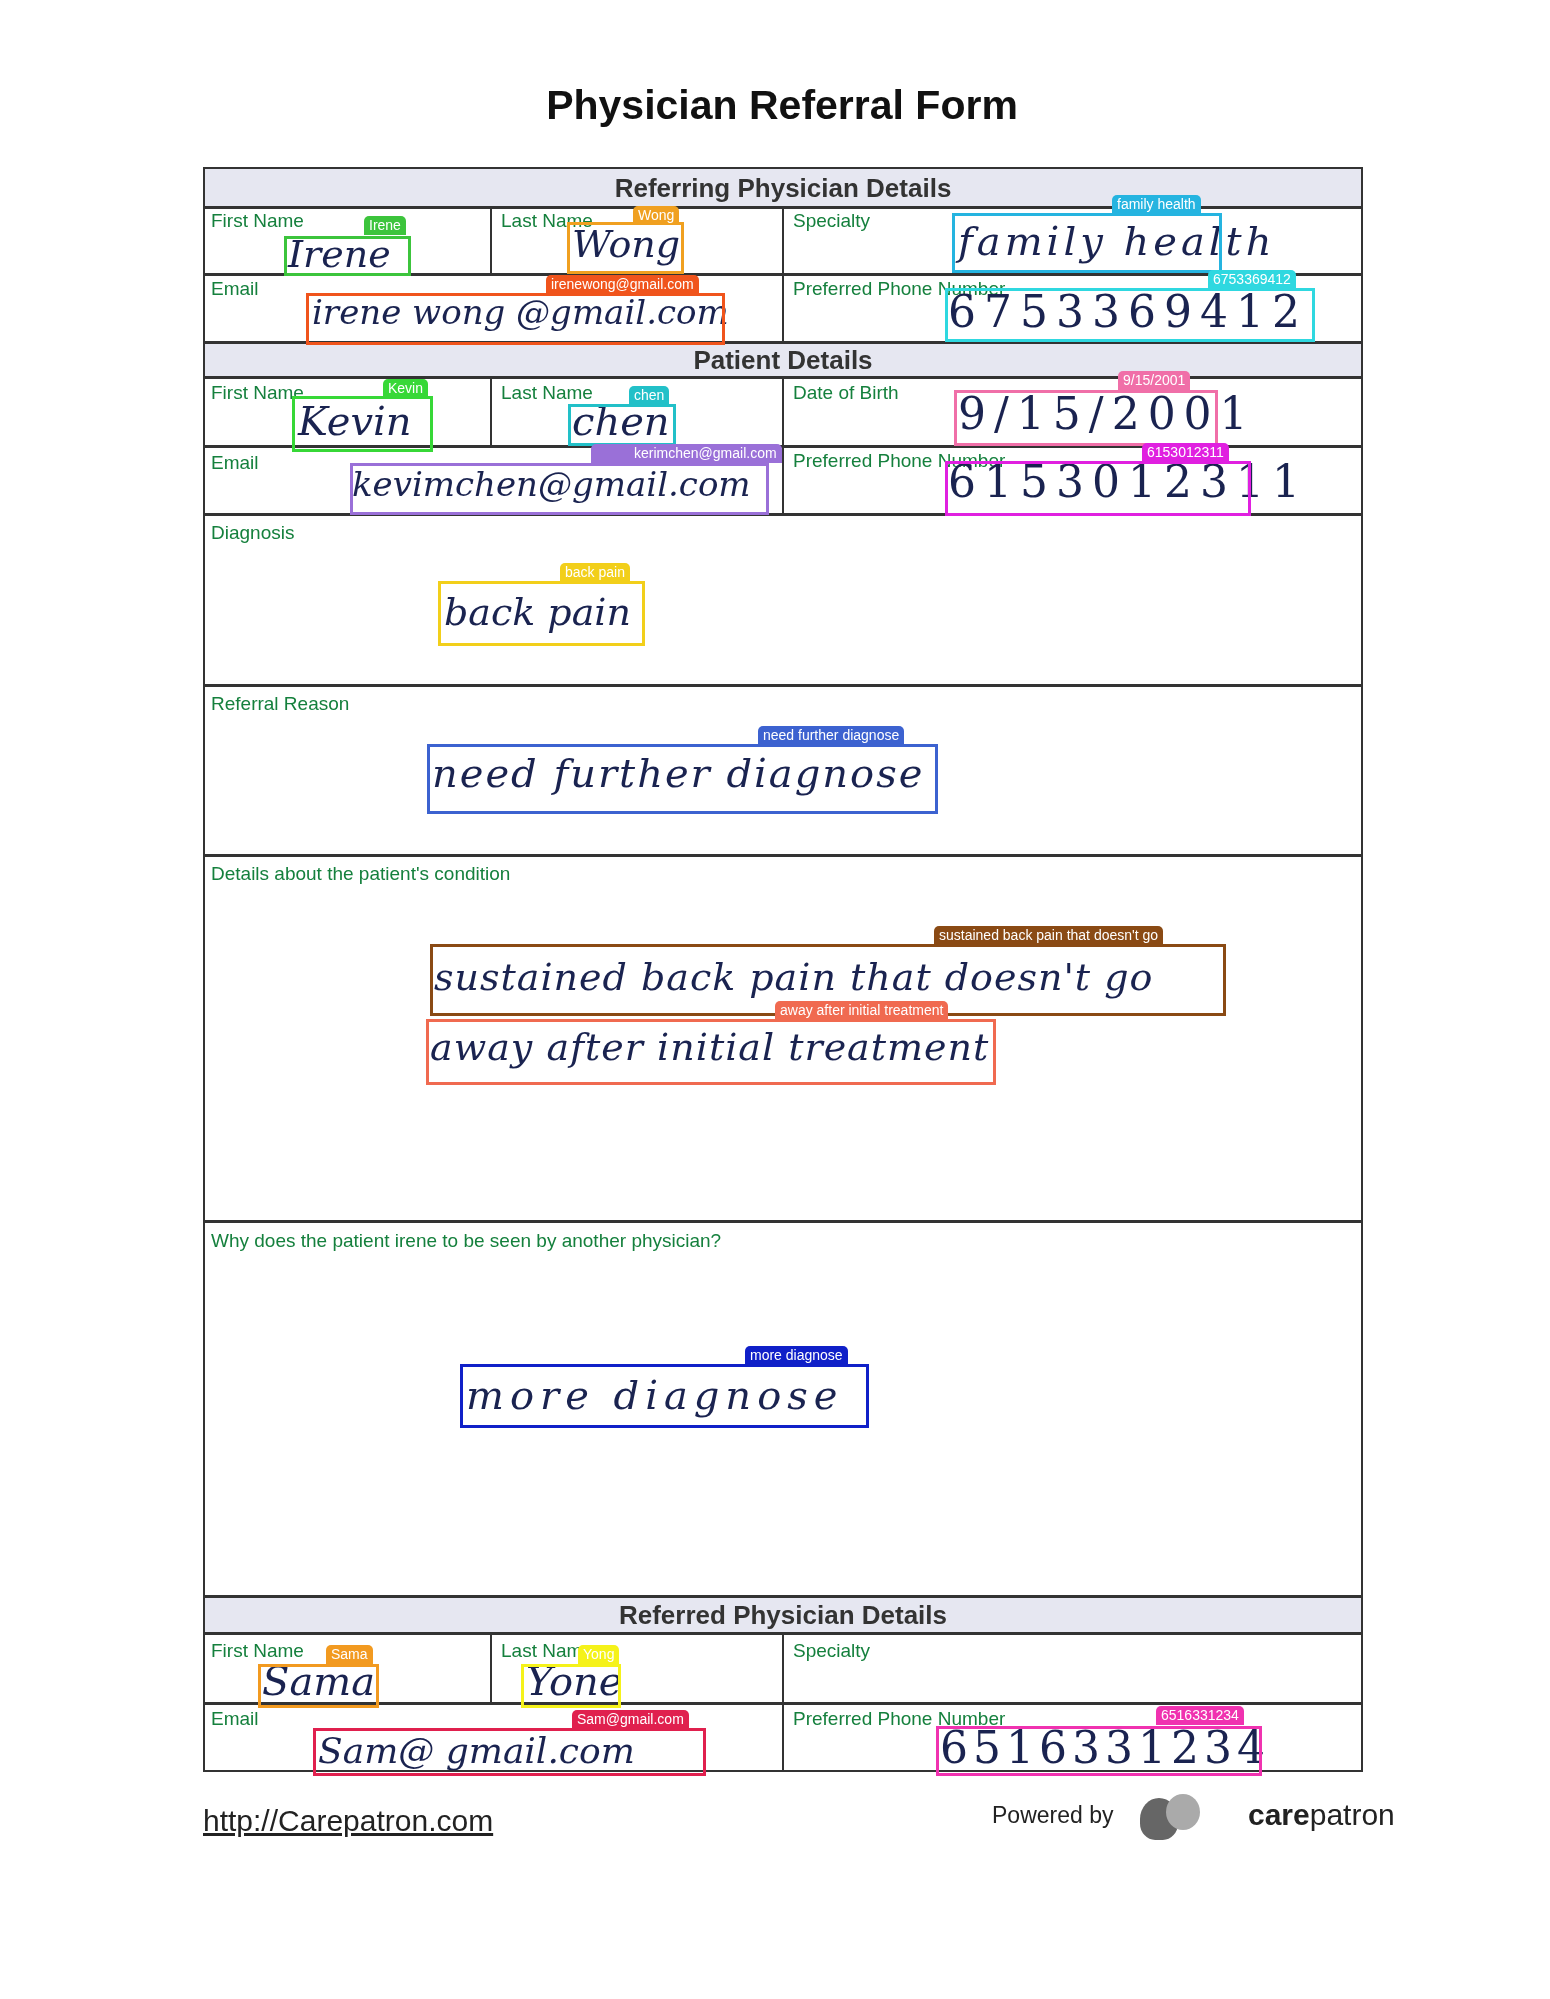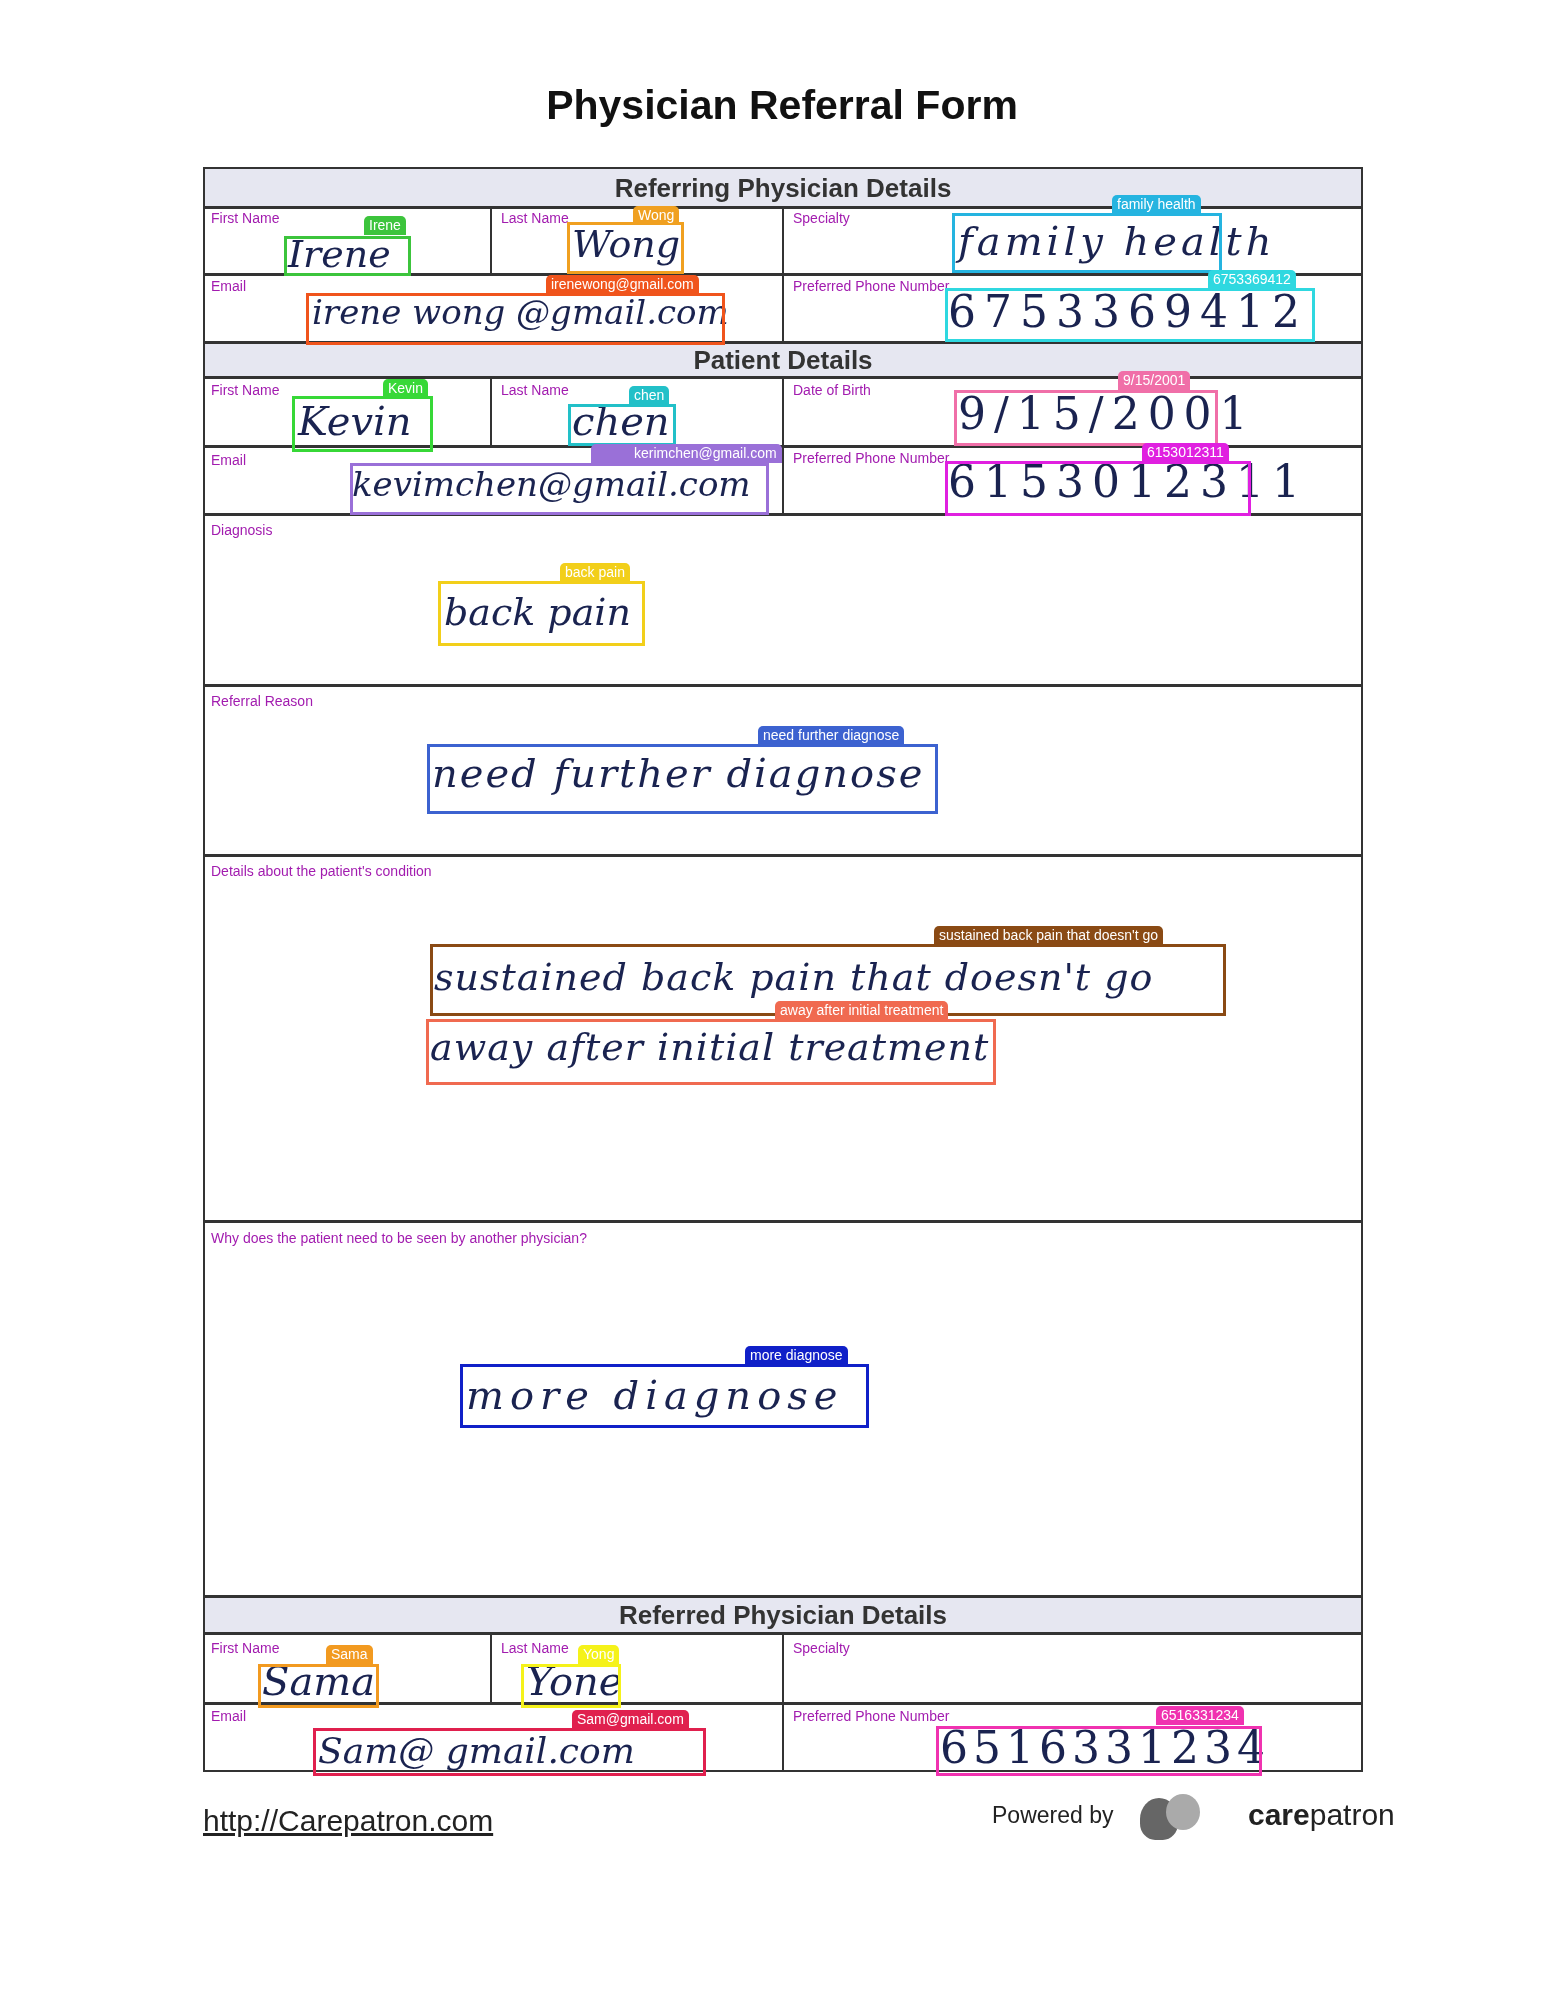--- a/index.html
+++ b/index.html
@@ -3,21 +3,21 @@
 <meta charset="utf-8">
 <style>
   html, body { margin:0; padding:0; background:#fff; }
   body { width:1550px; height:1999px; position:relative; overflow:hidden; font-family:"Liberation Sans", sans-serif; color:#222; }
   .title { position:absolute; left:0; width:1564px; top:82px; text-align:center; font-weight:bold; font-size:41px; color:#111; }
   .table { position:absolute; left:203px; top:167px; width:1160px; height:1605px; border:2px solid #333; box-sizing:border-box; }
   .hline { position:absolute; left:203px; width:1160px; height:3px; background:#333; }
   .vline { position:absolute; width:2px; background:#333; }
   .band { position:absolute; left:205px; width:1156px; background:#e6e7f1; }
   .band-title { position:absolute; left:205px; width:1156px; text-align:center; font-weight:bold; font-size:26px; color:#333; }
-  .lbl { position:absolute; font-size:14px; color:#a21caf; white-space:nowrap; }
+  .lbl { position:absolute; font-size:19px; color:#15803d; white-space:nowrap; }
   .hw { position:absolute; font-family:"DejaVu Serif", serif; font-style:italic; color:#1a2350; white-space:nowrap; }
   .box { position:absolute; border:3px solid; box-sizing:border-box; }
   .tag { position:absolute; font-size:14px; color:#fff; padding:1px 5px; border-radius:5px 5px 0 0; white-space:nowrap; line-height:17px; }
   .footer-link { position:absolute; left:203px; top:1804px; font-size:30px; text-decoration:underline; color:#222; }
   .powered { position:absolute; left:992px; top:1802px; font-size:23px; color:#222; }
   .logo { position:absolute; left:1140px; top:1794px; width:62px; height:46px; }
   .logo .a { position:absolute; left:0; top:4px; width:38px; height:42px; border-radius:50% 50% 40% 40%; background:#666; }
   .logo .b { position:absolute; left:26px; top:0; width:34px; height:36px; border-radius:50%; background:#aaa; }
   .brand { position:absolute; left:1208px; top:1798px; font-size:30px; color:#222;margin-left:40px; }
   .brand b { font-weight:bold; }
@@ -69,21 +69,21 @@
 <div class="hw" style="left:948px;top:286px;font-size:44px;letter-spacing:8px;font-style:normal;">6753369412</div>
 
 <div class="lbl" style="left:211px;top:382px;">First Name</div>
 <div class="lbl" style="left:501px;top:382px;">Last Name</div>
 <div class="lbl" style="left:793px;top:382px;">Date of Birth</div>
 <div class="lbl" style="left:211px;top:452px;">Email</div>
 <div class="lbl" style="left:793px;top:450px;">Preferred Phone Number</div>
 <div class="lbl" style="left:211px;top:522px;">Diagnosis</div>
 <div class="lbl" style="left:211px;top:693px;">Referral Reason</div>
 <div class="lbl" style="left:211px;top:863px;">Details about the patient's condition</div>
-<div class="lbl" style="left:211px;top:1230px;">Why does the patient need to be seen by another physician?</div>
+<div class="lbl" style="left:211px;top:1230px;">Why does the patient irene to be seen by another physician?</div>
 
 <div class="hw" style="left:298px;top:398px;font-size:40px;">Kevin</div>
 <div class="hw" style="left:572px;top:398px;font-size:40px;">chen</div>
 <div class="hw" style="left:958px;top:388px;font-size:44px;letter-spacing:8px;font-style:normal;">9/15/2001</div>
 <div class="hw" style="left:352px;top:464px;font-size:34px;">kevimchen@gmail.com</div>
 <div class="hw" style="left:948px;top:456px;font-size:44px;letter-spacing:8px;font-style:normal;">6153012311</div>
 <div class="hw" style="left:444px;top:590px;font-size:38px;">back pain</div>
 <div class="hw" style="left:432px;top:750px;font-size:40px;letter-spacing:2px;">need further diagnose</div>
 <div class="hw" style="left:434px;top:955px;font-size:38px;letter-spacing:1px;">sustained back pain that doesn't go</div>
 <div class="hw" style="left:430px;top:1025px;font-size:38px;letter-spacing:1px;">away after initial treatment</div>

